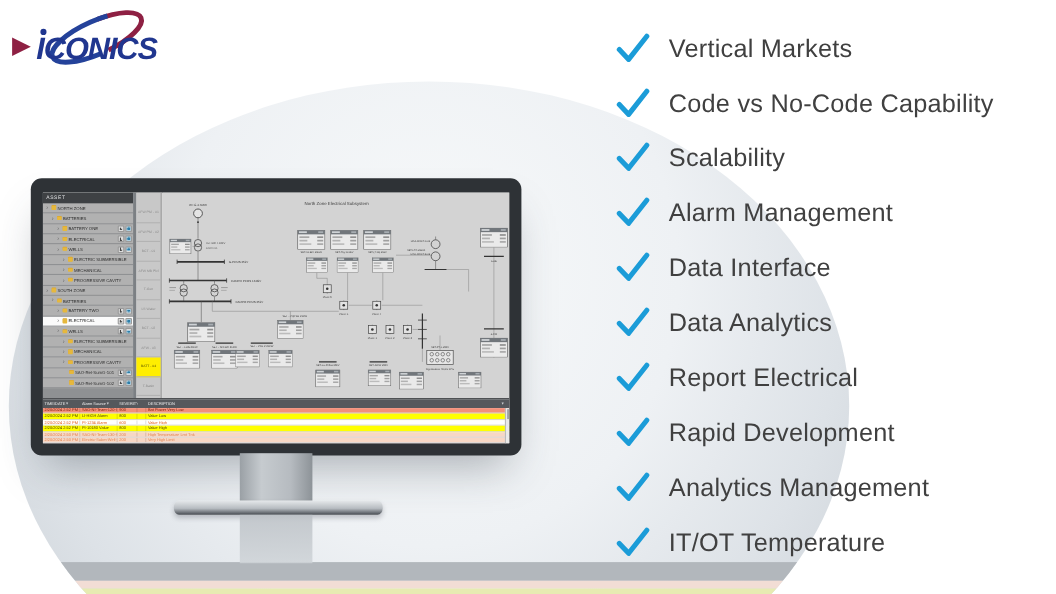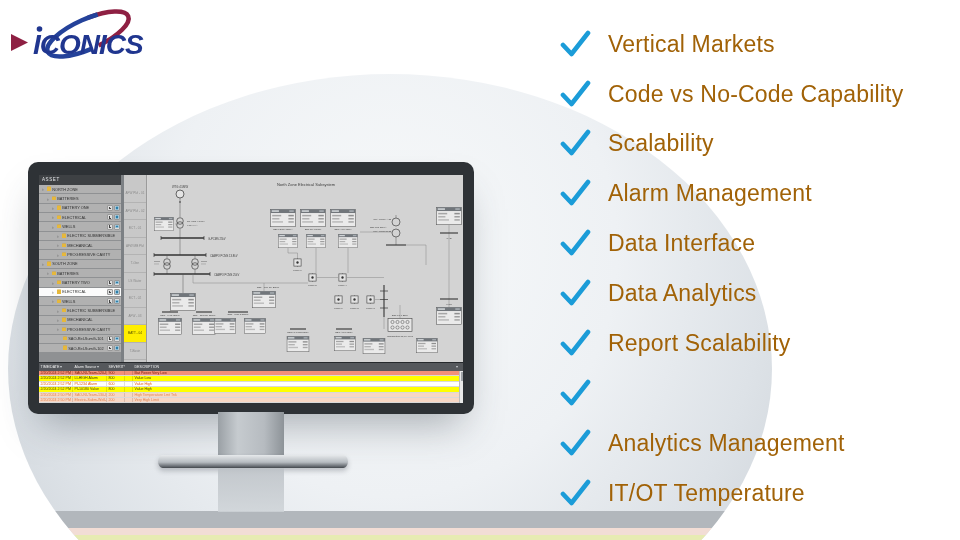--- a/index.html
+++ b/index.html
@@ -89,21 +89,21 @@
   .r-minor    { background:#f7d7c5; color:#e08452; }
   .ascroll { position:absolute; right:0; top:8px; bottom:0; width:4px; background:#e9e9e9;
     border-left:0.4px solid #bbb; }
   .athumb { position:absolute; top:1px; left:0.5px; width:3px; height:9px; background:#9fa3a7; }
 
   
   .checklist { position:absolute; left:560px; top:0; width:400px; height:540px; }
   .citem { position:absolute; left:0; width:400px; height:48px; display:flex;
     align-items:center; gap:17px; }
   .citem svg { flex:0 0 auto; }
-  .clabel { font-size:23px; color:#a16207; font-weight:500; letter-spacing:.2px;
+  .clabel { font-size:23px; color:#404040; font-weight:500; letter-spacing:.2px;
     white-space:nowrap; }
 </style>
 </head>
 <body>
 
 <div class="bg-circle">
   <div class="desk-band"></div>
   <div class="refl-pink"></div>
   <div class="refl-yellow"></div>
 </div>
@@ -594,26 +594,27 @@
   <div class="citem" style="top:269px">
       <svg width="31" height="28" viewBox="0 0 31 28">
         <path d="M3,15 L11.5,24 L28,3" fill="none" stroke="#1b9cd8" stroke-width="4.6" stroke-linecap="round" stroke-linejoin="round"></path>
       </svg>
       <span class="clabel">Data Analytics</span>
     </div>
   <div class="citem" style="top:319px">
       <svg width="31" height="28" viewBox="0 0 31 28">
         <path d="M3,15 L11.5,24 L28,3" fill="none" stroke="#1b9cd8" stroke-width="4.6" stroke-linecap="round" stroke-linejoin="round"></path>
       </svg>
-      <span class="clabel">Report Scalability</span>
+      <span class="clabel">Report Electrical</span>
     </div>
   <div class="citem" style="top:369px">
       <svg width="31" height="28" viewBox="0 0 31 28">
         <path d="M3,15 L11.5,24 L28,3" fill="none" stroke="#1b9cd8" stroke-width="4.6" stroke-linecap="round" stroke-linejoin="round"></path>
       </svg>
+      <span class="clabel">Rapid Development</span>
     </div>
   <div class="citem" style="top:419px">
       <svg width="31" height="28" viewBox="0 0 31 28">
         <path d="M3,15 L11.5,24 L28,3" fill="none" stroke="#1b9cd8" stroke-width="4.6" stroke-linecap="round" stroke-linejoin="round"></path>
       </svg>
       <span class="clabel">Analytics Management</span>
     </div>
   <div class="citem" style="top:469px">
       <svg width="31" height="28" viewBox="0 0 31 28">
         <path d="M3,15 L11.5,24 L28,3" fill="none" stroke="#1b9cd8" stroke-width="4.6" stroke-linecap="round" stroke-linejoin="round"></path>

